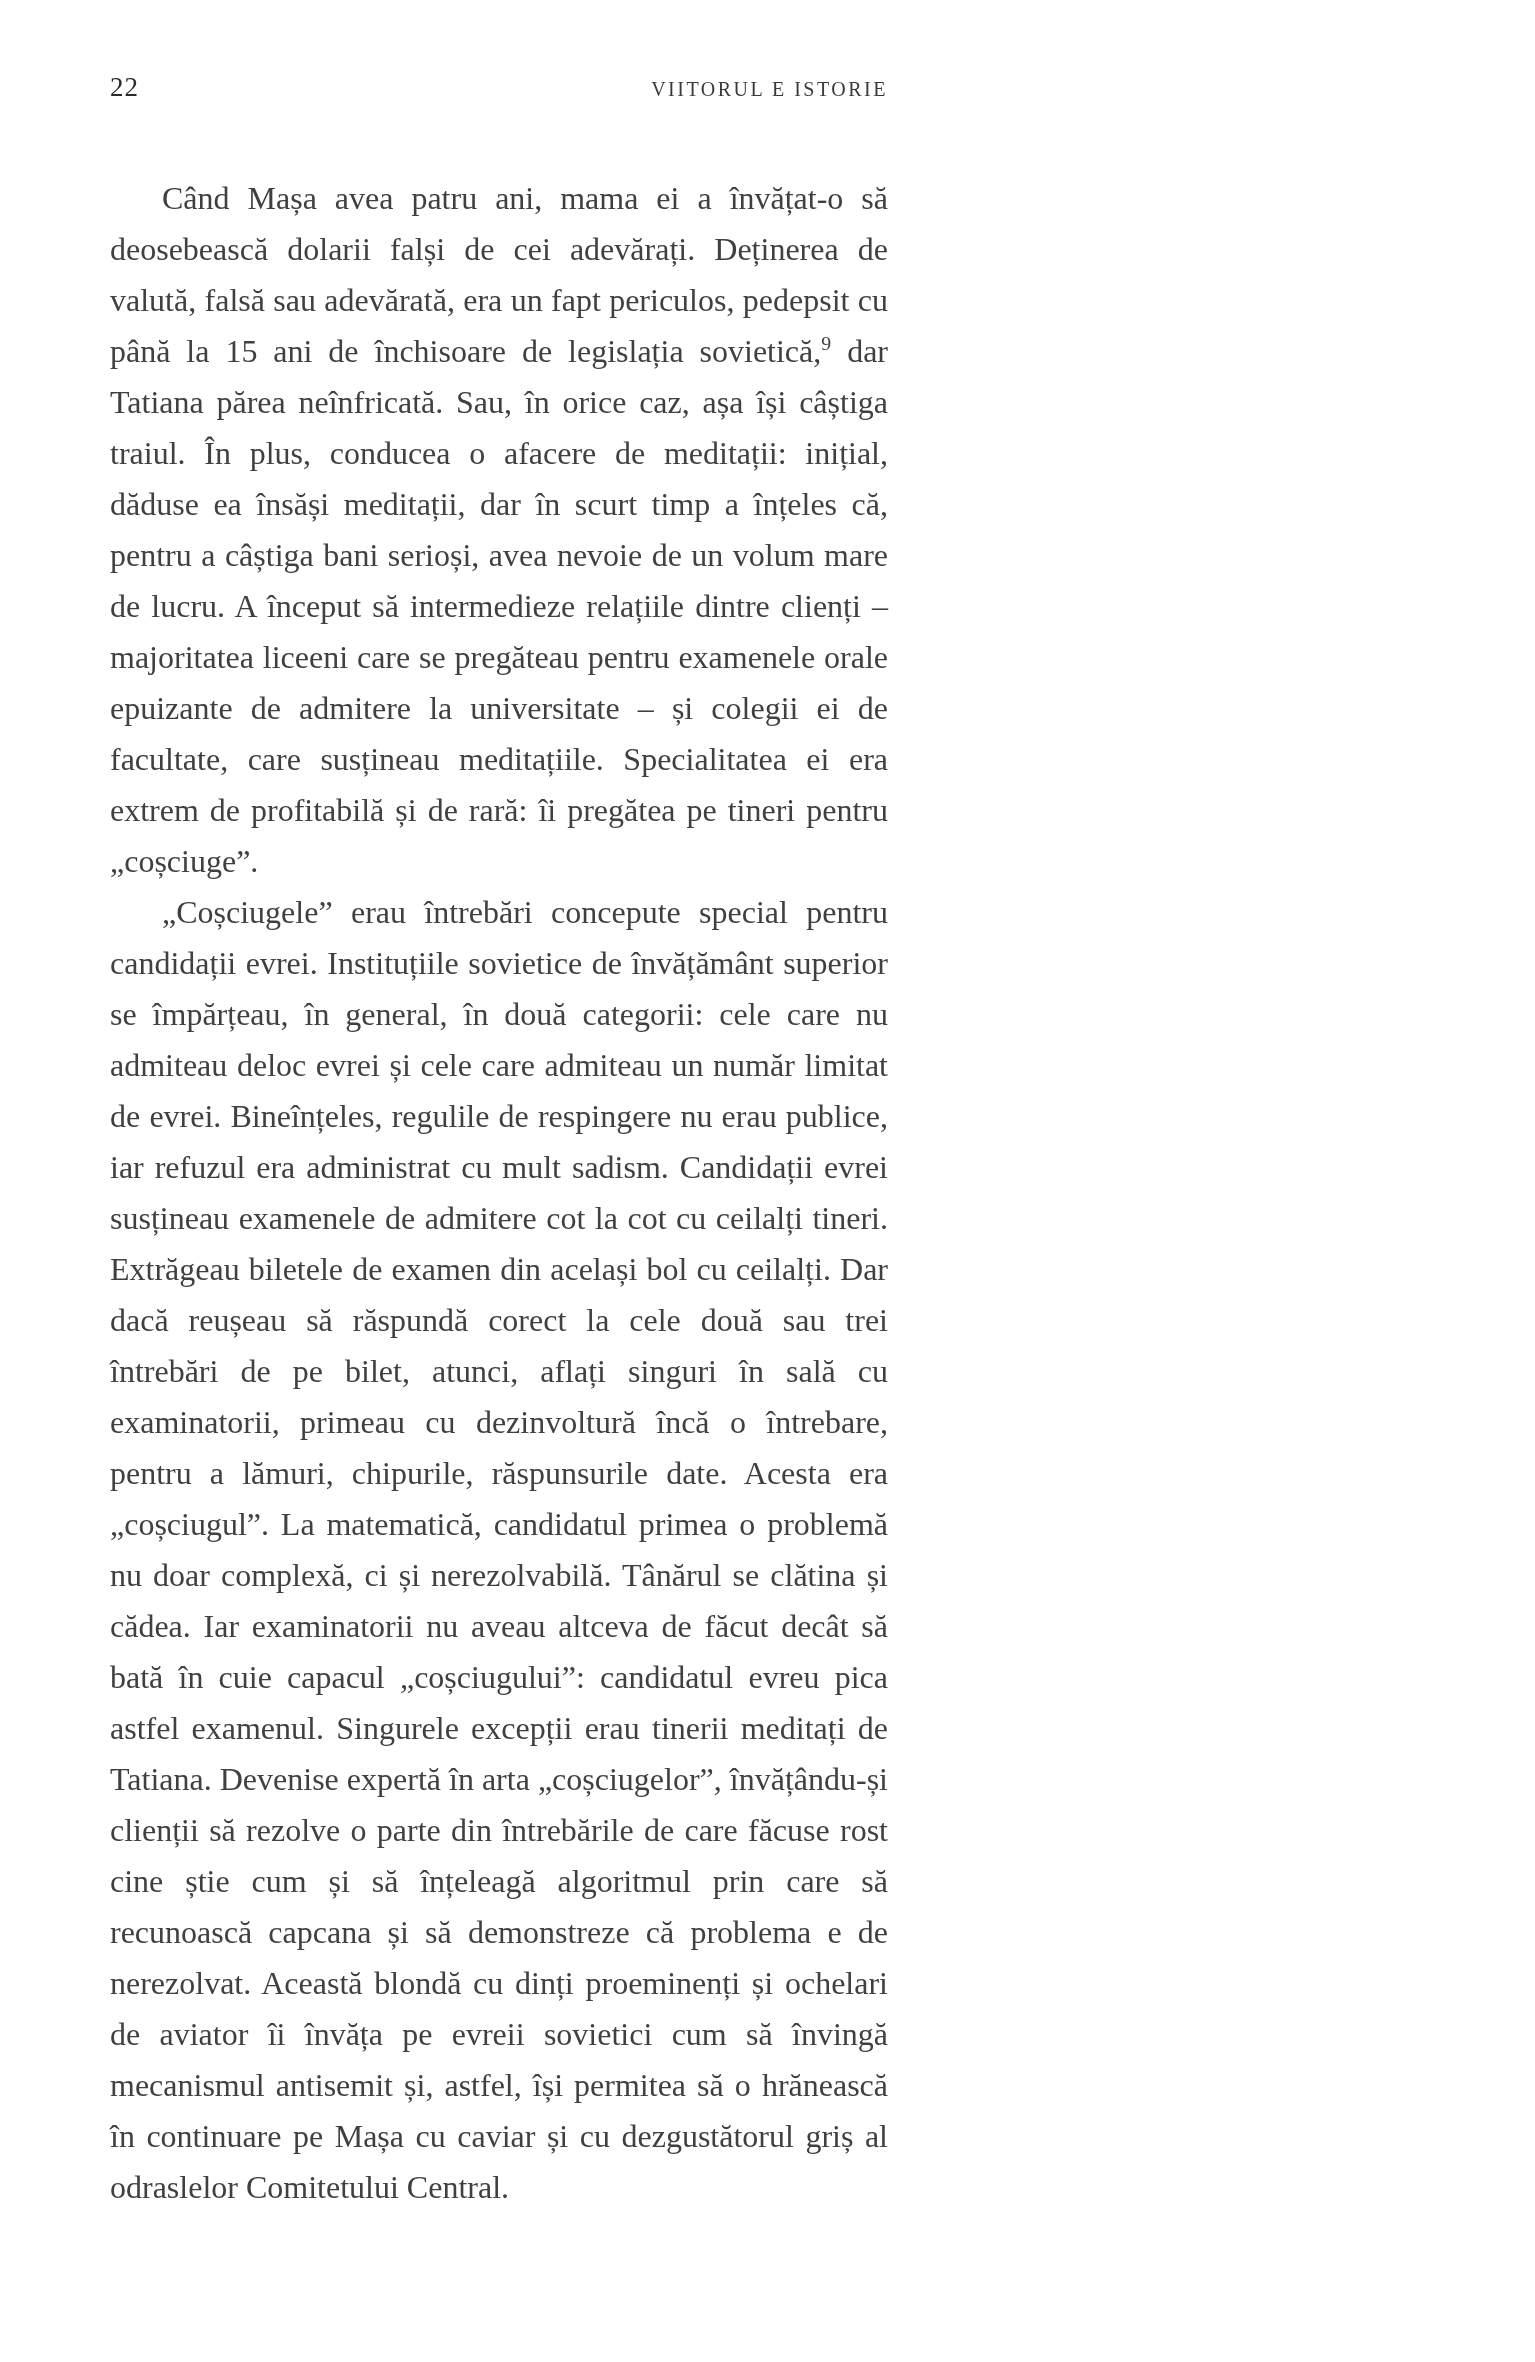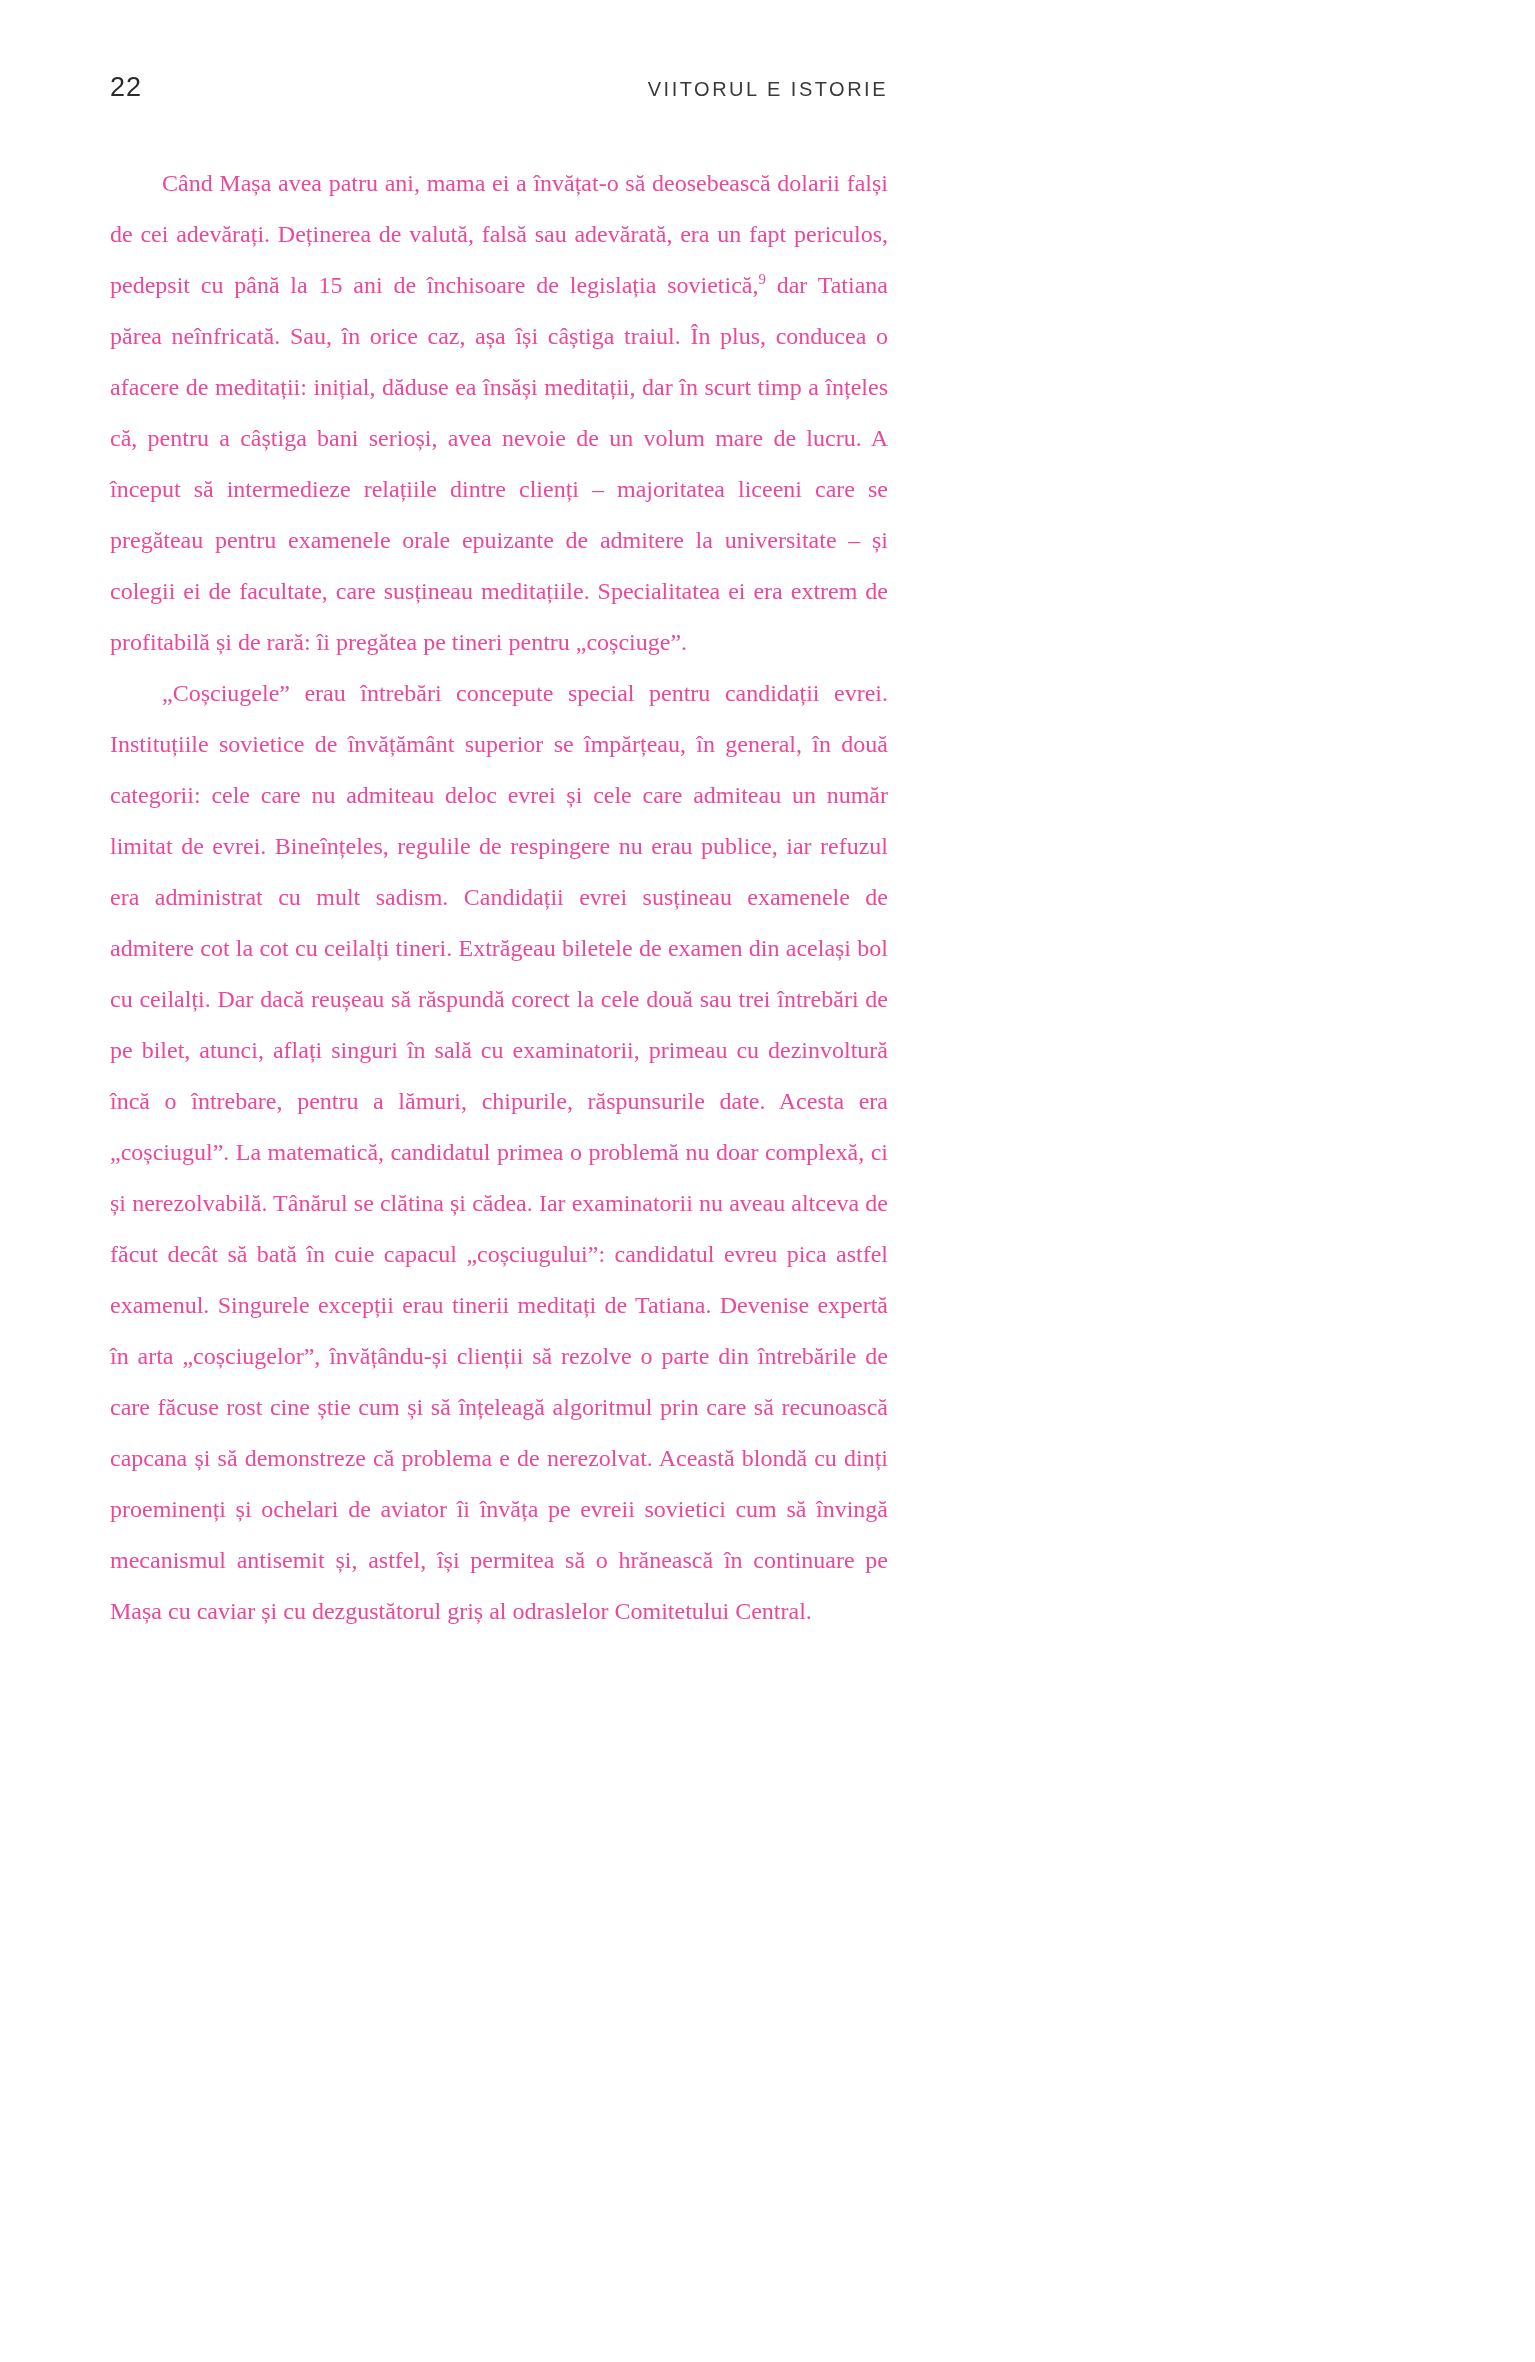--- a/index.html
+++ b/index.html
@@ -18,46 +18,46 @@
   }
 
   .page-header {
     position: absolute;
     top: 72px;
     left: 110px;
     width: 778px;
     display: flex;
     justify-content: space-between;
     align-items: baseline;
-    font-family: Liberation Sans, sans-serif;
+    font-family: Liberation Serif, serif;
   }
 
   .page-number {
     font-size: 27px;
     color: #2b2b2b;
     letter-spacing: 1px;
   }
 
   .running-title {
     font-size: 20px;
     color: #3a3a3a;
     letter-spacing: 2.5px;
     text-transform: uppercase;
   }
 
   .text-block {
     position: absolute;
-    top: 158px;
+    top: 173px;
     left: 110px;
     width: 778px;
     font-family: "Liberation Serif", serif;
-    font-size: 24px;
+    font-size: 32px;
     line-height: 51px;
     text-align: justify;
-    color: #ec4899;
+    color: #404040;
   }
 
   .paragraph {
     text-indent: 52px;
   }
 
   .footnote-ref {
     font-size: 0.62em;
     vertical-align: super;
     line-height: 0;

